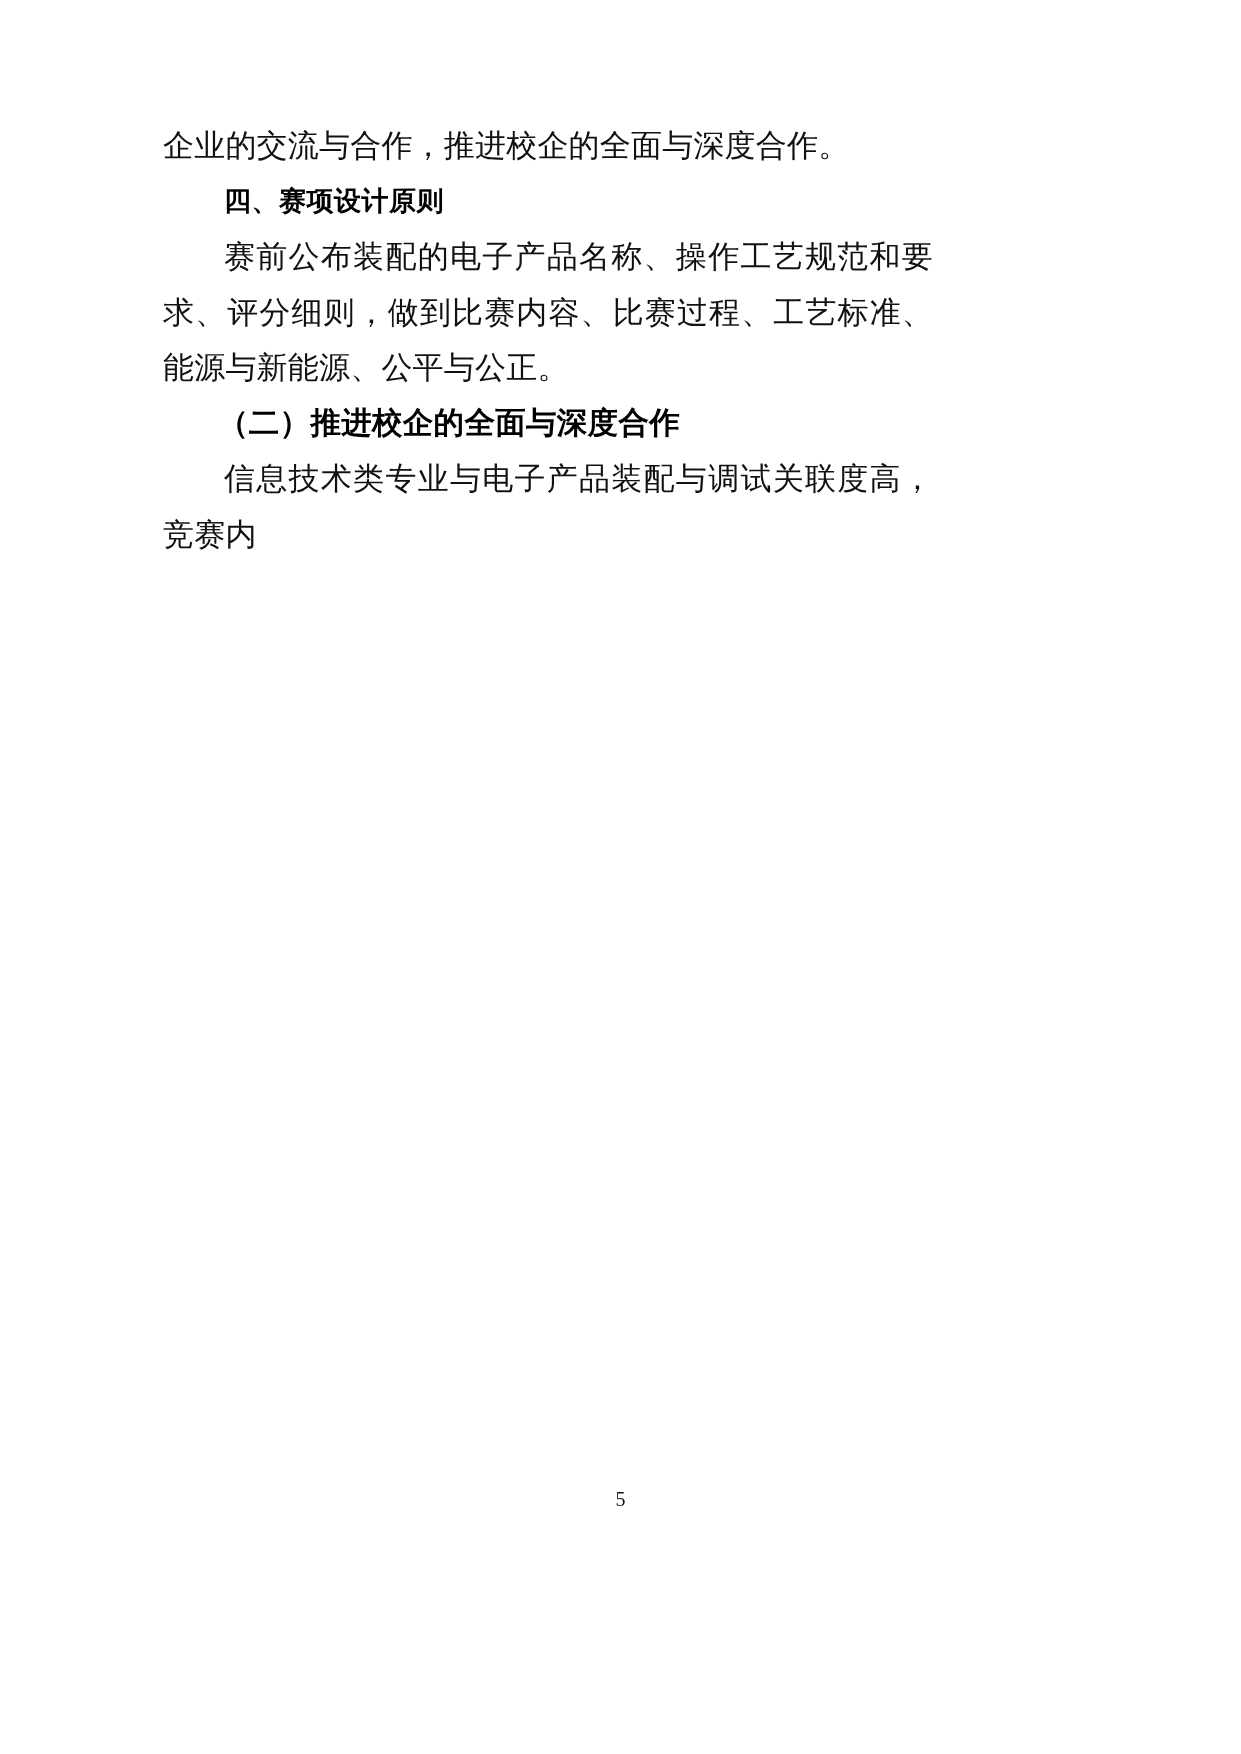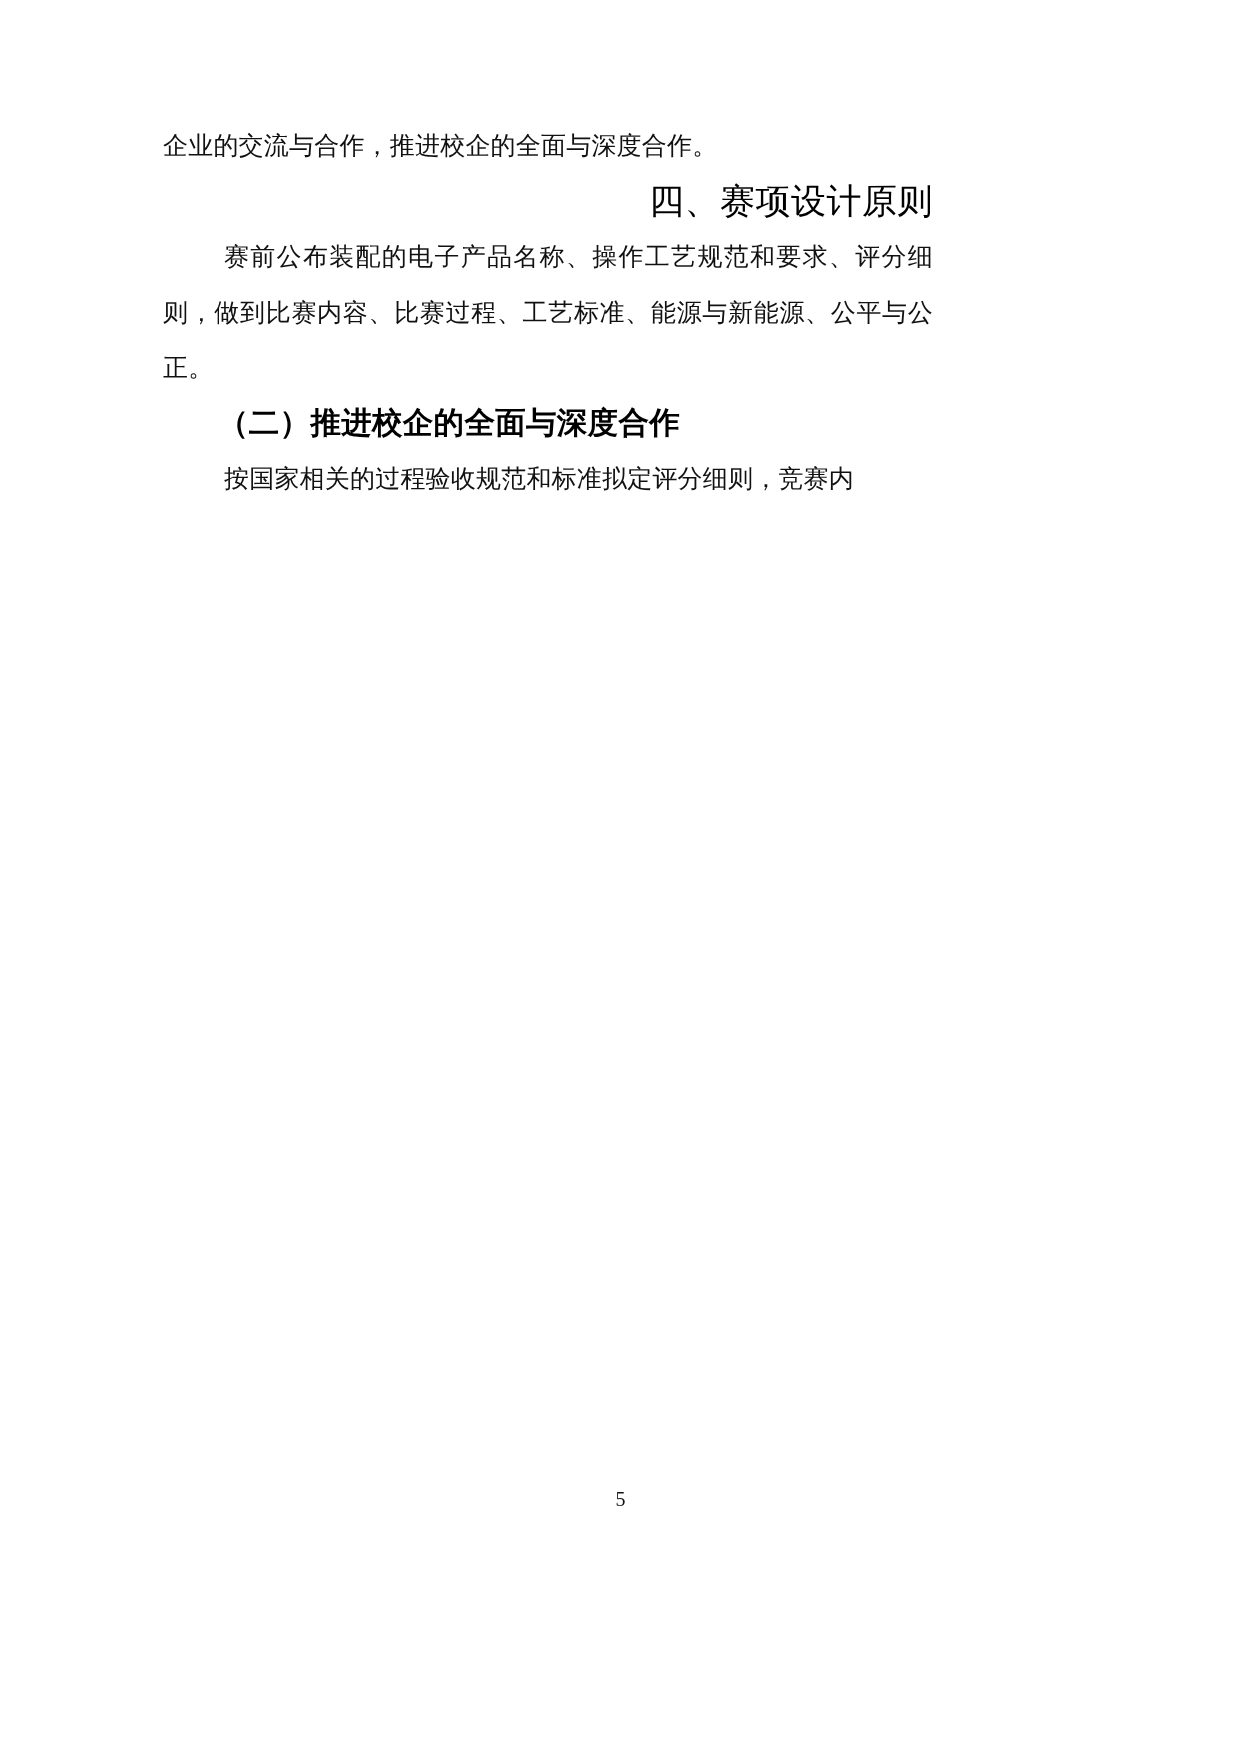--- a/index.html
+++ b/index.html
@@ -22,45 +22,44 @@
     box-sizing: border-box;
   }
   .content {
     position: absolute;
     left: 163px;
     top: 118px;
     width: 770px;
   }
   
   .para {
-    font-size: 25px;
+    font-size: 31px;
     line-height: 55.5px;
     letter-spacing: 0.2px;
     color: #111111;
     margin: 0;
     text-align: justify;
     text-justify: inter-ideograph;
     white-space: normal;
   }
   .para.first-line-indent {
     text-indent: 61px;
   }
   .para.hanging {
     text-indent: 0;
   }
   
   .heading-1 {
-    font-size: 35px;
+    font-size: 27px;
     line-height: 55.5px;
-    font-weight: normal;
+    font-weight: bold;
     margin: 0;
     text-indent: 61px;
     letter-spacing: 0.5px;
     color: #000000;
-    text-align: right;
   }
   
   .heading-2 {
     font-size: 30.5px;
     line-height: 55.5px;
     font-weight: bold;
     margin: 0;
     text-indent: 55px;
     letter-spacing: 0.3px;
     color: #000000;
@@ -90,18 +89,18 @@
 
 
     <p class="para first-line-indent">赛前公布装配的电子产品名称、操作工艺规范和要求、评分细则，做到比赛内容、比赛过程、工艺标准、能源与新能源、公平与公正。</p>
 
 
     <h3 class="heading-2">（二）推进校企的全面与深度合作</h3>
 
 
 
 
-    <p class="para first-line-indent">按国家相关的过程验收规范和标准拟定评分细则，竞赛内</p>
+    <p class="para first-line-indent">信息技术类专业与电子产品装配与调试关联度高，竞赛内</p>
 
   </div>
 
   <div class="page-number">5</div>
 </div>
 
 </body></html>

